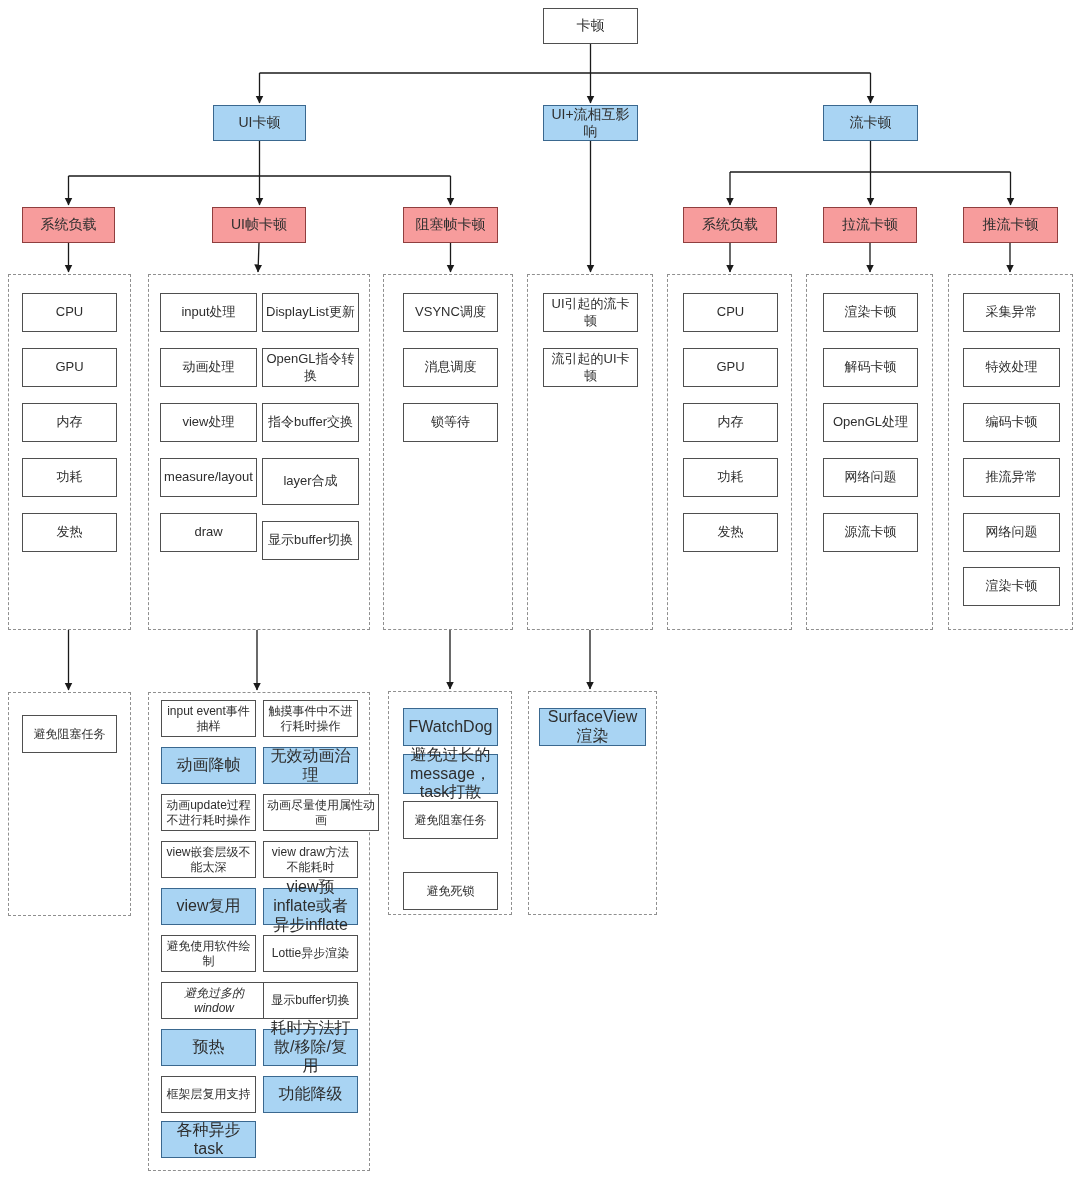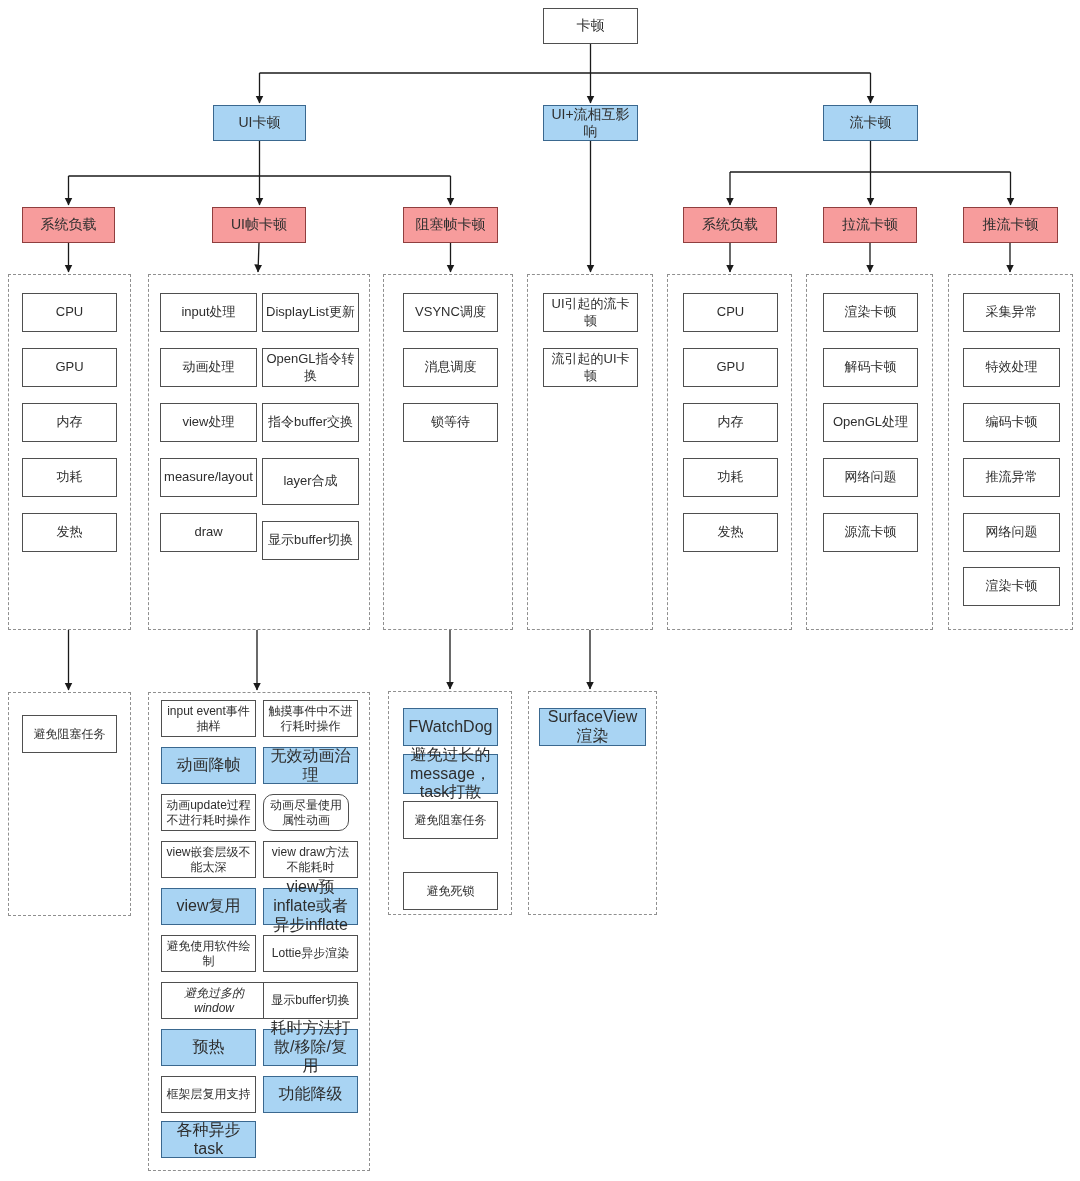--- a/index.html
+++ b/index.html
@@ -156,21 +156,21 @@
     <div class="node white-sm" style="left: 161px; top: 794px; width: 95px; height: 37px;">动画update过程不进行耗时操作</div>
     <div class="node white-sm" style="left: 161px; top: 841px; width: 95px; height: 37px;">view嵌套层级不能太深</div>
     <div class="node blue-sm" style="left: 161px; top: 888px; width: 95px; height: 37px;">view复用</div>
     <div class="node white-sm" style="left: 161px; top: 935px; width: 95px; height: 37px;">避免使用软件绘制</div>
     <div class="node white-sm" style="left: 161px; top: 982px; width: 106px; height: 37px; font-style: italic;">避免过多的window</div>
     <div class="node blue-sm" style="left: 161px; top: 1029px; width: 95px; height: 37px;">预热</div>
     <div class="node white-sm" style="left: 161px; top: 1076px; width: 95px; height: 37px;">框架层复用支持</div>
     <div class="node blue-sm" style="left: 161px; top: 1121px; width: 95px; height: 37px;">各种异步task</div>
     <div class="node white-sm" style="left: 263px; top: 700px; width: 95px; height: 37px;">触摸事件中不进行耗时操作</div>
     <div class="node blue-sm" style="left: 263px; top: 747px; width: 95px; height: 37px;">无效动画治理</div>
-    <div class="node white-sm" style="left: 263px; top: 794px; width: 86px; height: 37px; border-radius: 10px;">动画尽量使用属性动画</div>
+    <div class="node white-sm" style="left: 263px; top: 794px; width: 116px; height: 37px;">动画尽量使用属性动画</div>
     <div class="node white-sm" style="left: 263px; top: 841px; width: 95px; height: 37px;">view draw方法不能耗时</div>
     <div class="node blue-sm" style="left: 263px; top: 888px; width: 95px; height: 37px;">view预inflate或者异步inflate</div>
     <div class="node white-sm" style="left: 263px; top: 935px; width: 95px; height: 37px;">Lottie异步渲染</div>
     <div class="node white-sm" style="left: 263px; top: 982px; width: 95px; height: 37px;">显示buffer切换</div>
     <div class="node blue-sm" style="left: 263px; top: 1029px; width: 95px; height: 37px;">耗时方法打散/移除/复用</div>
     <div class="node blue-sm" style="left: 263px; top: 1076px; width: 95px; height: 37px;">功能降级</div>
     <div class="node blue-sm" style="left: 403px; top: 708px; width: 95px; height: 38px;">FWatchDog</div>
     <div class="node blue-sm" style="left: 403px; top: 754px; width: 95px; height: 40px;">避免过长的message，task打散</div>
     <div class="node white-sm" style="left: 403px; top: 801px; width: 95px; height: 38px;">避免阻塞任务</div>
     <div class="node white-sm" style="left: 403px; top: 848px; width: 95px; height: 38px; margin-top: 24px;">避免死锁</div>

